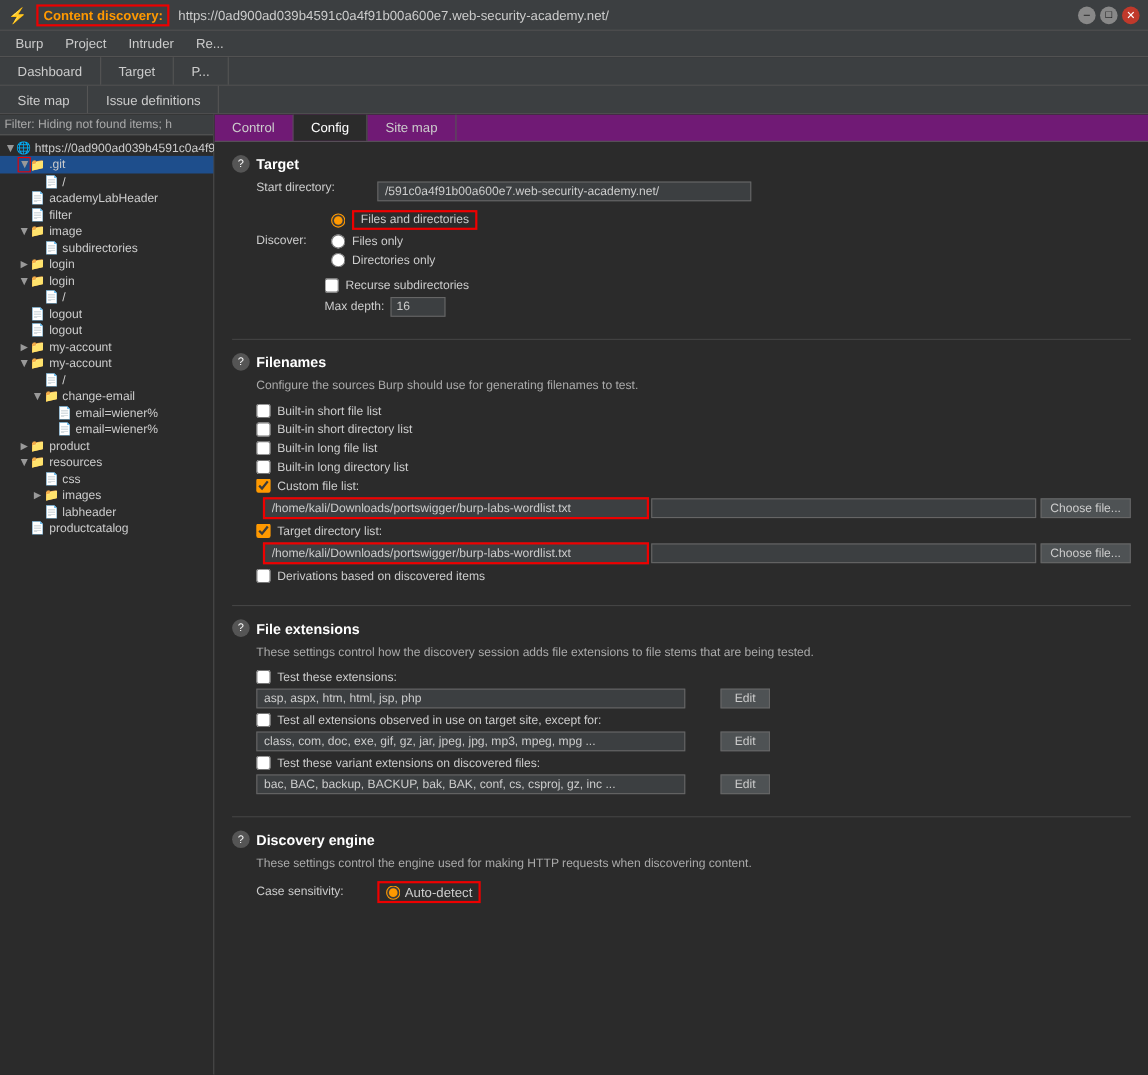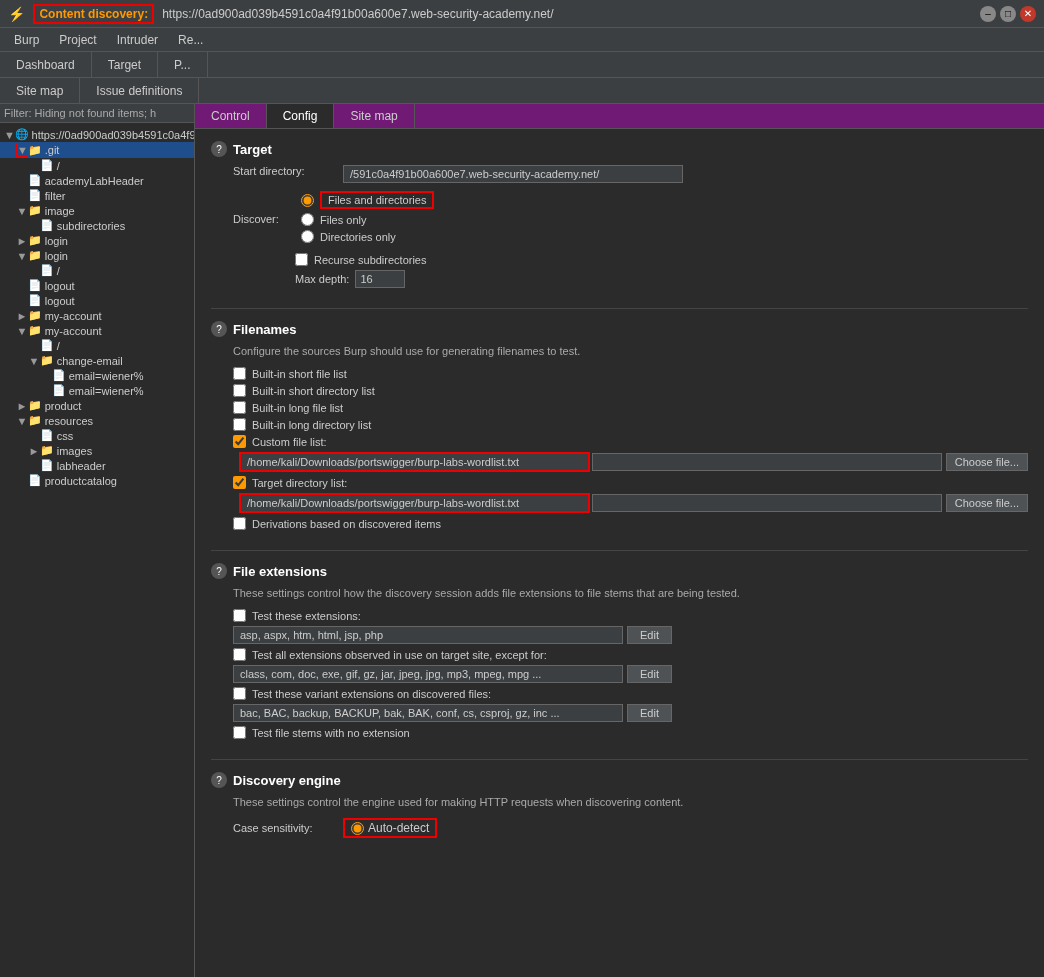--- a/index.html
+++ b/index.html
@@ -110,21 +110,21 @@
     .file-list-input {
       background: #3c3f41; border: 1px solid #666; color: #ccc;
       padding: 2px 6px; font-size: 11px; flex: 1; margin-left: 6px;
     }
     .choose-btn {
       background: #4e5254; border: 1px solid #666; color: #ccc;
       padding: 2px 8px; font-size: 11px; cursor: pointer; margin-left: 4px;
       white-space: nowrap;
     }
 
-    .extensions-row { display: flex; align-items: flex-start; margin-bottom: 4px; margin-left: 22px; }
+    .extensions-row { display: flex; align-items: flex-start; margin-bottom: 4px; margin-left: 22px; gap: 28px; }
     .ext-input {
       background: #3c3f41; border: 1px solid #666; color: #ccc;
       padding: 2px 6px; font-size: 11px; width: 390px;
     }
     .edit-btn {
       background: #4e5254; border: 1px solid #666; color: #ccc;
       padding: 2px 12px; font-size: 11px; cursor: pointer; margin-left: 4px;
     }
 
     
@@ -468,24 +468,20 @@
 
         <div class="checkbox-row">
           <input type="checkbox" id="ext3" style="">
           <label for="ext3">Test these variant extensions on discovered files:</label>
         </div>
         <div class="extensions-row">
           <input type="text" class="ext-input" value="bac, BAC, backup, BACKUP, bak, BAK, conf, cs, csproj, gz, inc ..." style="">
           <button class="edit-btn">Edit</button>
         </div>
 
-        <div class="checkbox-row">
-          <input type="checkbox" id="ext4" style="">
-          <label for="ext4">Test file stems with no extension</label>
-        </div>
       </div>
 
       <hr class="section-divider">
 
       <div class="section">
         <div class="section-header">
           <div class="help-icon">?</div>
           <span class="section-title">Discovery engine</span>
         </div>
         <p class="section-desc">These settings control the engine used for making HTTP requests when discovering content.</p>

